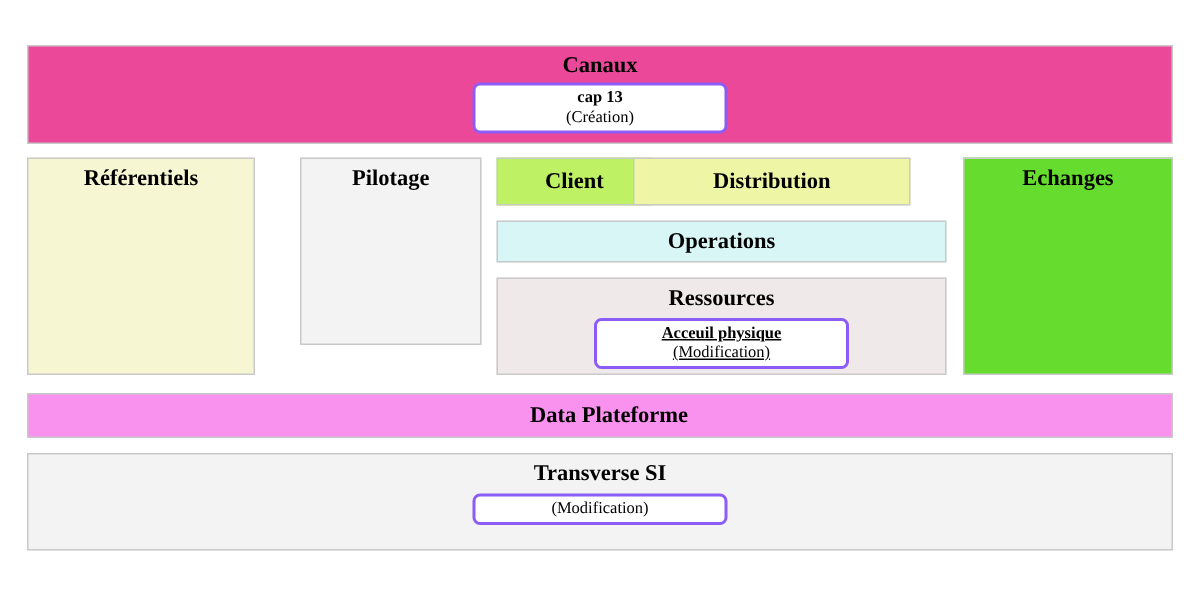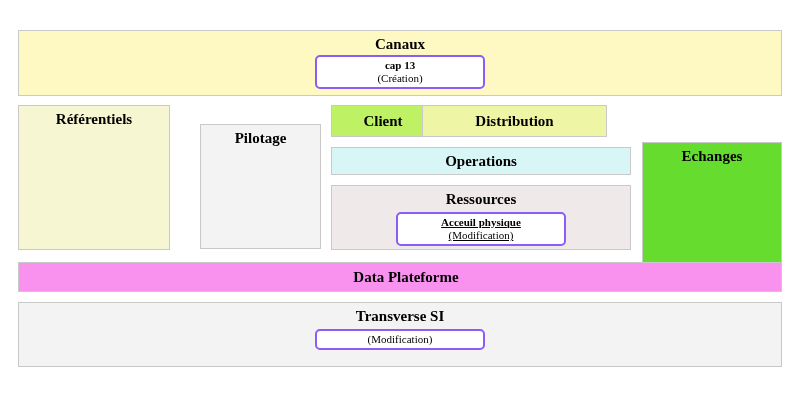--- a/index.html
+++ b/index.html
@@ -54,37 +54,37 @@
     text-align: center;
     cursor: pointer;
   }
   .card-name { font-weight: bold; white-space: nowrap; }
   .card-status { font-weight: normal; white-space: nowrap; }
 
   
   #blk-canaux        { left: 18px;  top: 30px;  width: 764px; height: 66px; }
   #blk-canaux .card  { top: 24px; }
   #blk-referentiels  { left: 18px;  top: 105px; width: 152px; height: 145px; }
-  #blk-pilotage      { left: 200px; top: 105px; width: 121px; height: 125px; margin-top: 19px; }
+  #blk-pilotage      { left: 200px; top: 105px; width: 121px; height: 125px; }
   #blk-client        { left: 331px; top: 105px; width: 104px; height: 32px; }
   #blk-distribution  { left: 422px; top: 105px; width: 185px; height: 32px; }
   #blk-operations    { left: 331px; top: 147px; width: 300px; height: 28px; }
   #blk-ressources    { left: 331px; top: 185px; width: 300px; height: 65px; }
   #blk-ressources .card { top: 26px; text-decoration: underline; }
   #blk-echanges      { left: 642px; top: 105px; width: 140px; height: 145px; }
   #blk-data-plateforme { left: 18px; top: 262px; width: 764px; height: 30px; padding-left: 12px; }
   #blk-transverse-si { left: 18px;  top: 302px; width: 764px; height: 65px; }
   #blk-transverse-si .card { top: 26px; }
 </style>
 </head>
 <body>
 
 <div class="stage">
 
-  <div class="block" id="blk-canaux" style="background-color: #fef9c3;">
+  <div class="block" id="blk-canaux" style="background-color: #ec4899;">
     <div class="block-title">Canaux</div>
     <div class="card">
       <div class="card-name">cap 13</div>
       <div class="card-status">(Création)</div>
     </div>
   </div>
 
   <div class="block" id="blk-referentiels" style="background-color: rgb(246, 246, 210);">
     <div class="block-title">Référentiels</div>
   </div>
@@ -106,21 +106,21 @@
   </div>
 
   <div class="block" id="blk-ressources" style="background-color: rgb(239, 233, 233);">
     <div class="block-title">Ressources</div>
     <div class="card">
       <div class="card-name">Acceuil physique</div>
       <div class="card-status">(Modification)</div>
     </div>
   </div>
 
-  <div class="block" id="blk-echanges" style="background-color: rgb(102, 221, 46); margin-top: 37px;">
+  <div class="block" id="blk-echanges" style="background-color: rgb(102, 221, 46);">
     <div class="block-title">Echanges</div>
   </div>
 
   <div class="block v-center" id="blk-data-plateforme" style="background-color: rgb(249, 146, 238);">
     <div class="block-title">Data Plateforme</div>
   </div>
 
   <div class="block" id="blk-transverse-si" style="background-color: rgb(243, 243, 243);">
     <div class="block-title">Transverse SI</div>
     <div class="card">

